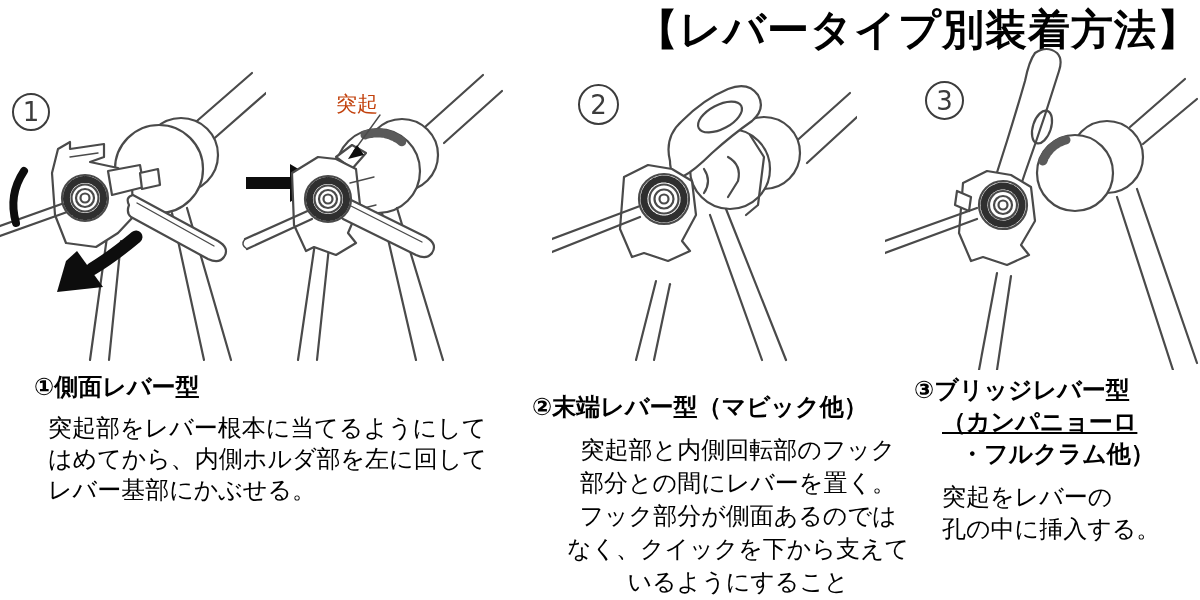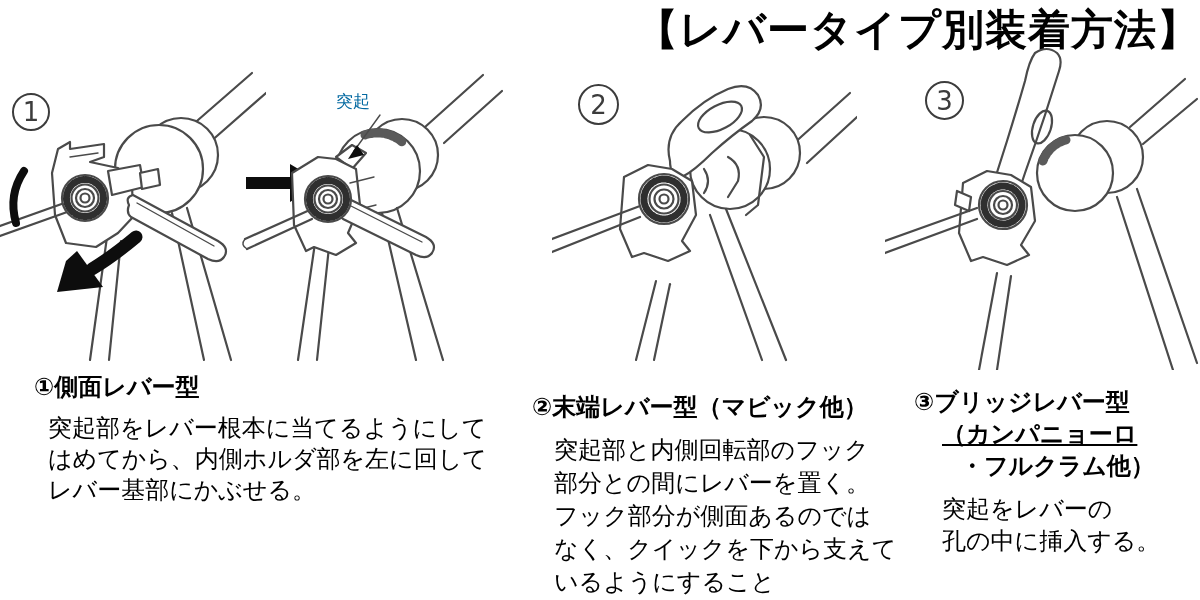--- a/index.html
+++ b/index.html
@@ -11,37 +11,37 @@
   .abs{position:absolute;}
   .title{
     left:0;right:0;top:2px;text-align:right;
     font-size:42px;font-weight:bold;letter-spacing:1px;white-space:nowrap;
   }
   .numcircle{
     border:2.5px solid #3c3c3c;border-radius:50%;
     display:flex;align-items:center;justify-content:center;
     font-size:26px;color:#3c3c3c;background:#fff;box-sizing:border-box;
   }
-  .partlabel{font-size:17px;color:#0369a1;white-space:nowrap;}
+  .partlabel{font-size:21px;color:#c2410c;white-space:nowrap;}
   svg.lineart path, svg.lineart circle, svg.lineart ellipse, svg.lineart polyline{
     fill:none;stroke:#4a4a4a;stroke-width:2.2;stroke-linecap:round;stroke-linejoin:round;
   }
   svg.lineart .w{fill:#ffffff;}
   svg.lineart .serr{stroke:#2f2f2f;stroke-width:7;stroke-dasharray:2.4 2.2;}
   svg.lineart .knurl{stroke:#5a5a5a;stroke-width:9;stroke-dasharray:2.6 2.6;}
   svg.lineart .solid{fill:#0d0d0d;stroke:none;}
   svg.lineart .thick{stroke:#0d0d0d;stroke-width:8;}
   svg.lineart .shaft{stroke:#0d0d0d;stroke-width:13;}
   svg.lineart .thin{stroke-width:1.4;}
   .section{line-height:30px;}
   .sec-heading{font-size:24px;font-weight:bold;white-space:nowrap;}
   .sec-body{font-size:24px;white-space:nowrap;}
   #s1 .sec-body{margin-top:11px;padding-left:14px;line-height:31px;}
-  #s2 .sec-body{margin-top:12px;padding-left:22px;line-height:33px;}
-  #s3 .sec-heading{line-height:32px;margin-top:12px;}
+  #s2 .sec-body{margin-top:12px;padding-left:22px;line-height:33px;text-align:center;}
+  #s3 .sec-heading{line-height:32px;}
   #s3 .h-ind1{padding-left:28px;text-decoration:underline;}
   #s3 .h-ind2{padding-left:46px;}
   #s3 .sec-body{margin-top:11px;padding-left:28px;line-height:32px;}
 </style>
 </head>
 <body>
 
 <div class="abs title">【レバータイプ別装着方法】</div>
 
 <svg class="abs lineart" style="left:0;top:65px" width="266" height="300" viewBox="0 0 266 300">

